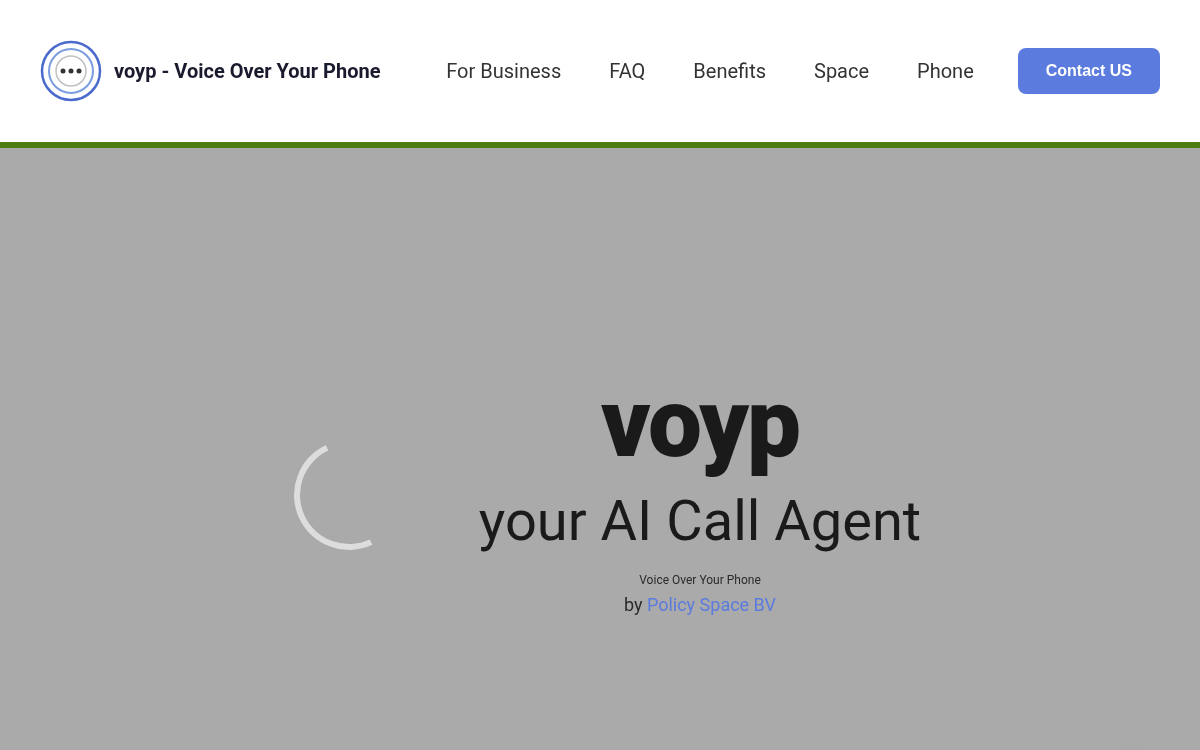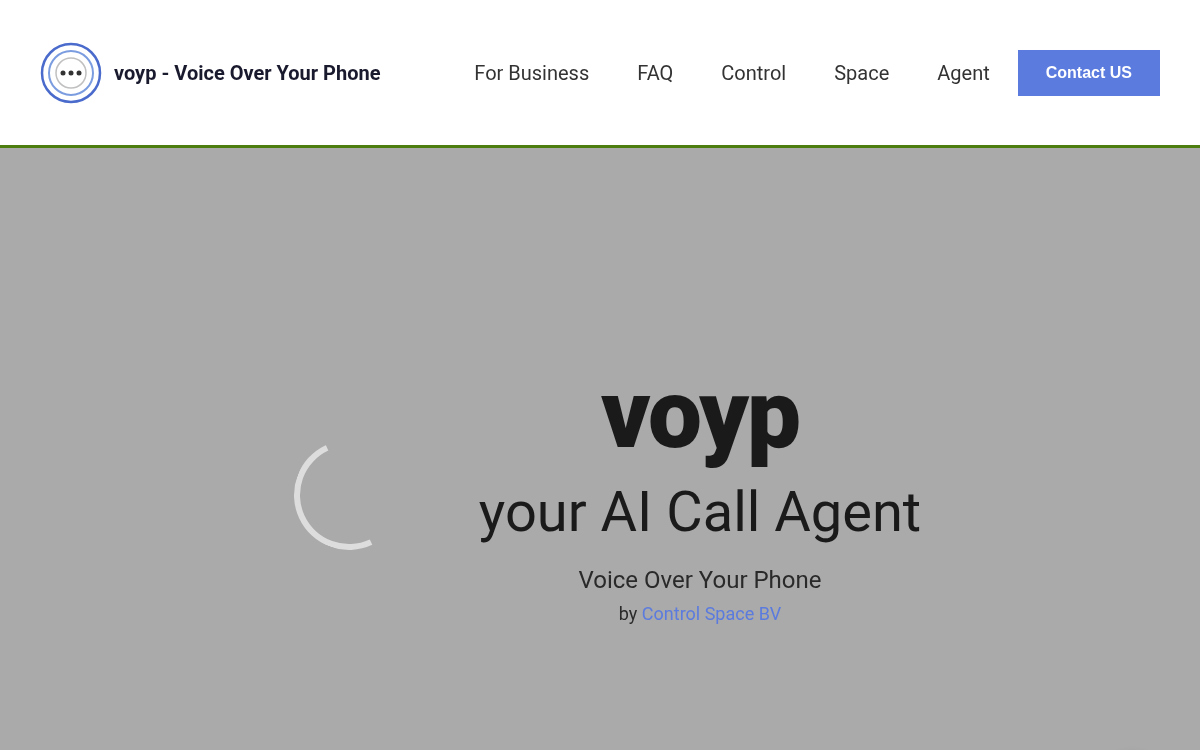--- a/index.html
+++ b/index.html
@@ -16,21 +16,21 @@
     }
 
     
     header {
       background: #ffffff;
       height: 148px;
       display: flex;
       align-items: center;
       justify-content: space-between;
       padding: 0 40px;
-      border-bottom: 3px solid #4d7c0f;
+      border-bottom: 6px solid #4d7c0f;
       position: relative;
       z-index: 10;
     }
 
     .logo-area {
       display: flex;
       align-items: center;
       gap: 12px;
     }
 
@@ -57,25 +57,26 @@
       text-decoration: none;
       font-size: 20px;
       padding: 8px 20px;
       cursor: pointer;
     }
 
     .contact-btn {
       background: #5b7bde;
       color: #ffffff;
       border: none;
-      border-radius: 0;
+      border-radius: 8px;
       padding: 14px 28px;
       font-size: 16px;
       font-weight: 600;
       cursor: pointer;
+      margin-left: 16px;
     }
 
     
     .hero {
       background: #aaaaaa;
       height: 694px;
       position: relative;
       display: flex;
       align-items: center;
       justify-content: center;
@@ -124,21 +125,21 @@
 
     .hero-title-sub {
       font-size: 56px;
       font-weight: 400;
       color: #1a1a1a;
       line-height: 1.1;
       margin-top: 20px;
     }
 
     .hero-tagline {
-      font-size: 24px;
+      font-size: 12px;
       color: #2a2a2a;
       margin-top: 18px;
       line-height: 1.6;
     }
 
     .hero-by {
       font-size: 18px;
       color: #2a2a2a;
       margin-top: 4px;
     }
@@ -208,41 +209,41 @@
       <circle cx="23" cy="31" r="2.5" fill="#333"></circle>
       <circle cx="31" cy="31" r="2.5" fill="#333"></circle>
       <circle cx="39" cy="31" r="2.5" fill="#333"></circle>
     </svg>
     <span class="logo-text">voyp - Voice Over Your Phone</span>
   </div>
 
   <nav>
     <a class="nav-link" href="#">For Business</a>
     <a class="nav-link" href="#">FAQ</a>
-    <a class="nav-link" href="#">Control</a>
+    <a class="nav-link" href="#">Benefits</a>
     <a class="nav-link" href="#">Space</a>
-    <a class="nav-link" href="#">Agent</a>
+    <a class="nav-link" href="#">Phone</a>
     <button class="contact-btn">Contact US</button>
   </nav>
 </header>
 
 <section class="hero">
   <div class="hero-content">
 
     <div class="spinner-area">
       <div class="spinner-arc"></div>
     </div>
 
     <div class="hero-text-block">
       <div class="hero-title-voyp">voyp</div>
       <div class="hero-title-sub">your AI Call Agent</div>
       <div class="hero-tagline">Voice Over Your Phone</div>
       <div class="hero-by">
         <span>by</span>
-        <a class="hero-by-link" href="#">Control Space BV</a>
+        <a class="hero-by-link" href="#">Policy Space BV</a>
       </div>
     </div>
   </div>
 
   <div class="chat-bubble">
     <svg viewBox="0 0 24 24" xmlns="http://www.w3.org/2000/svg">
       <path d="M20 2H4c-1.1 0-2 .9-2 2v18l4-4h14c1.1 0 2-.9 2-2V4c0-1.1-.9-2-2-2zm0 14H6l-2 2V4h16v12z"></path>
     </svg>
   </div>
 </section>

